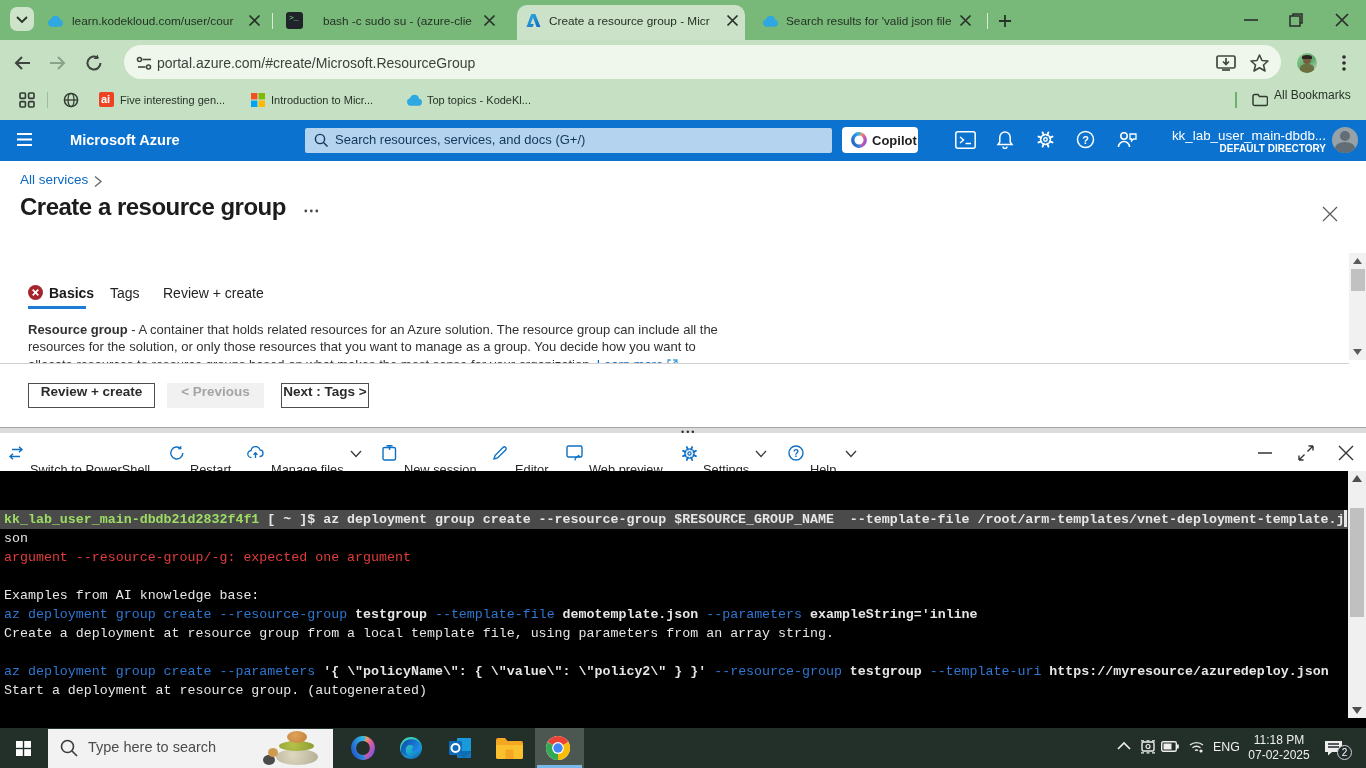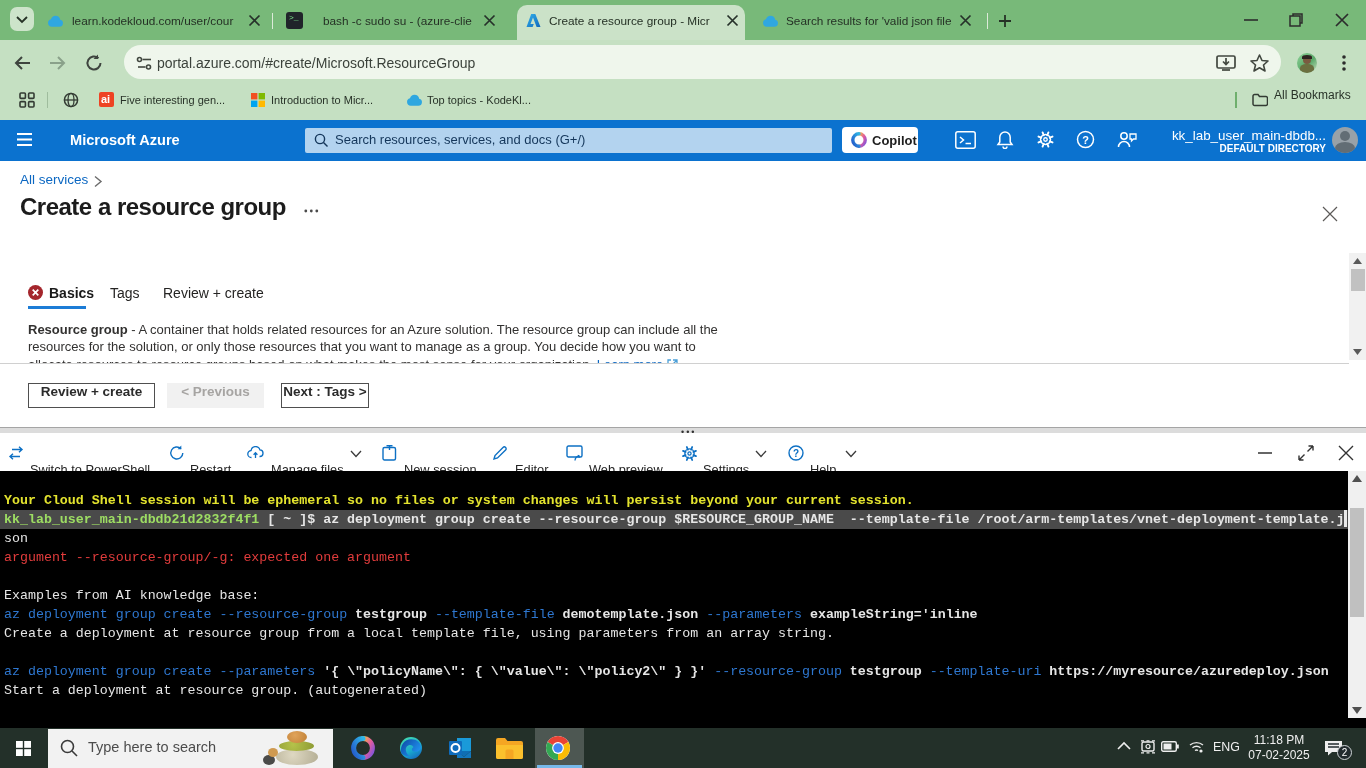--- a/index.html
+++ b/index.html
@@ -380,21 +380,20 @@
     </svg>
   <svg class="abs" style="left:1298px;top:445px" width="16" height="16">
       <path d="M9.5 6.5 L15 1 M15 1 H10.5 M15 1 V5.5 M6.5 9.5 L1 15 M1 15 H5.5 M1 15 V10.5" stroke="#333" stroke-width="1.4" fill="none"></path>
     </svg>
   <svg class="abs" style="left:1338px;top:445px" width="16" height="16">
       <path d="M1 1 L15 15 M15 1 L1 15" stroke="#333" stroke-width="1.4"></path>
     </svg>
 
   
   <div id="term" class="abs">
-    <div class="ln yel" style="top:19.5px;">Your Cloud Shell session will be ephemeral so no files or system changes will persist beyond your current session.</div>
     <div class="ln b" id="selline" style="top:38.5px;"><span class="grn">kk_lab_user_main-dbdb21d2832f4f1</span> [ ~ ]$ az deployment group create --resource-group $RESOURCE_GROUP_NAME  --template-file /root/arm-templates/vnet-deployment-template.j</div>
     <div class="ln" style="top:57.5px;">son</div>
     <div class="ln red" style="top:76.5px;">argument --resource-group/-g: expected one argument</div>
     <div class="ln" style="top:114.5px;">Examples from AI knowledge base:</div>
     <div class="ln" style="top:133.5px;"><span class="blu">az deployment group create --resource-group</span> <span class="b">testgroup</span> <span class="blu">--template-file</span> <span class="b">demotemplate.json</span> <span class="blu">--parameters</span> <span class="b">exampleString='inline</span></div>
     <div class="ln" style="top:152.5px;">Create a deployment at resource group from a local template file, using parameters from an array string.</div>
     <div class="ln" style="top:190.5px;"><span class="blu">az deployment group create --parameters</span> <span class="b">'{ \"policyName\": { \"value\": \"policy2\" } }'</span> <span class="blu">--resource-group</span> <span class="b">testgroup</span> <span class="blu">--template-uri</span> <span class="b">https://myresource/azuredeploy.json</span></div>
     <div class="ln" style="top:209.5px;">Start a deployment at resource group. (autogenerated)</div>
   </div>
   <div class="abs" style="left:1344px;top:510px;width:3px;height:17px;background:#e8e8e8;"></div>

